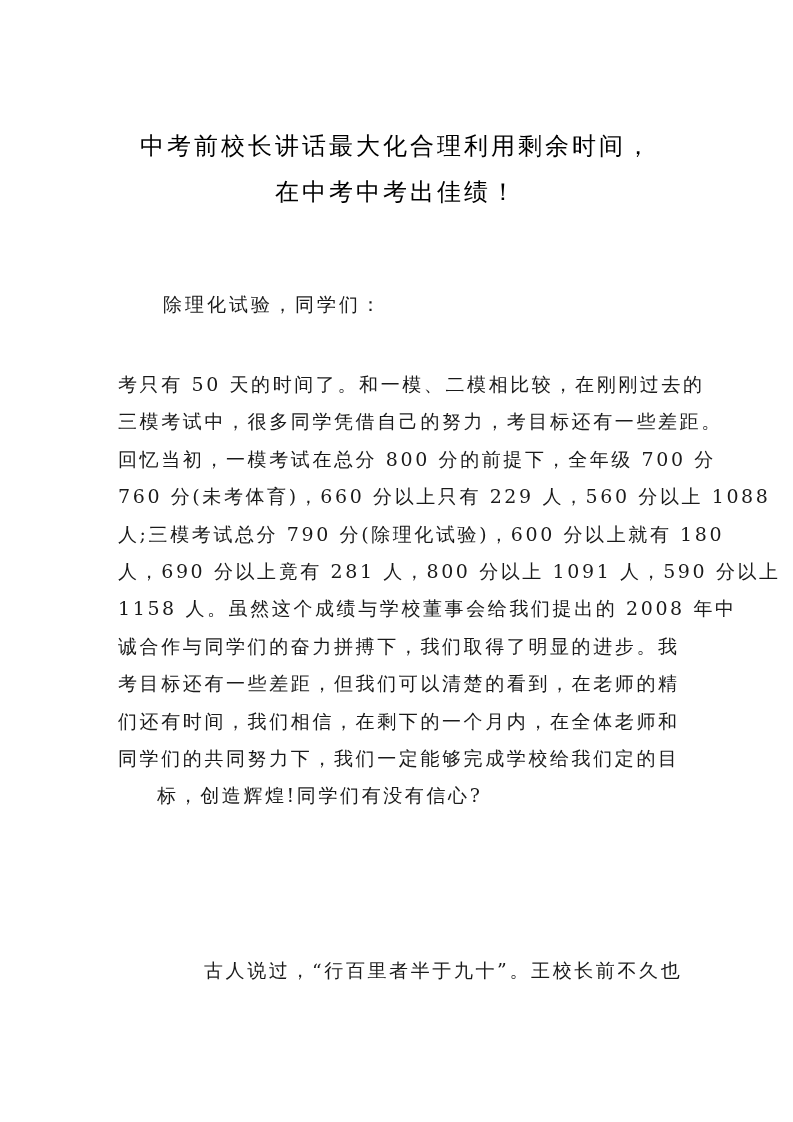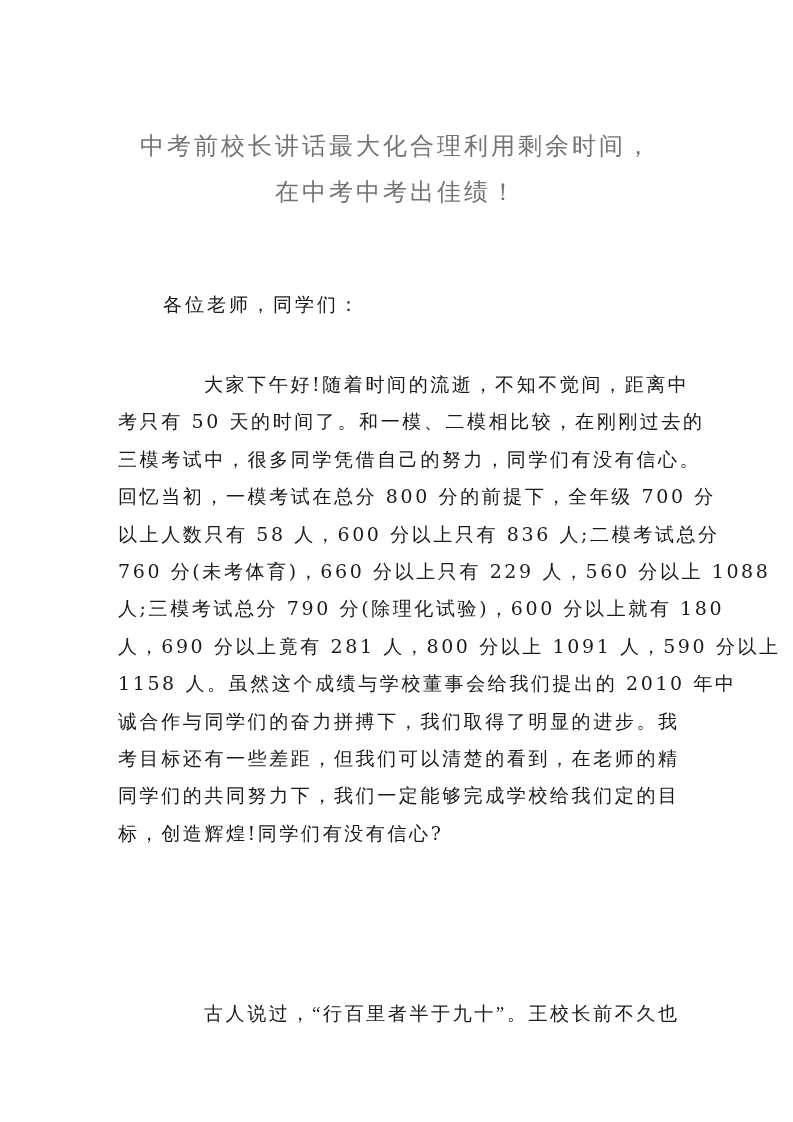--- a/index.html
+++ b/index.html
@@ -22,21 +22,21 @@
       height: 1122px;
       background: #ffffff;
     }
     .title-line {
       position: absolute;
       left: 0;
       width: 793px;
       text-align: center;
       font-size: 24px;
       letter-spacing: 3px;
-      color: #737373;
+      color: #000000;
       white-space: nowrap;
     }
     .title-1 { top: 130px; }
     .title-2 { top: 176px; }
     .salutation {
       position: absolute;
       left: 163px;
       top: 292px;
       font-size: 19px;
       letter-spacing: 3px;
@@ -48,76 +48,73 @@
       width: 560px;
     }
     .line {
       height: 37.4px;
       line-height: 37.4px;
       font-size: 19px;
       white-space: nowrap;
       display: flex;
       justify-content: space-between;
     }
-    .line.last { justify-content: flex-start; letter-spacing: 3.4px; }
+    .line.last { justify-content: flex-start; letter-spacing: 3.4px; margin-left: 39px; }
     .line.indent { padding-left: 86px; }
     .line-text {
       display: block;
       width: 100%;
       text-align: justify;
       text-align-last: justify;
       letter-spacing: 2.6px;
     }
     .line.last .line-text { text-align-last: left; }
     .p1 { top: 366px; }
-    .p2 { top: 995px; font-family: Liberation Serif, serif; }
+    .p2 { top: 952px; }
   </style>
 </head>
 <body>
 
 <div class="page">
 
   <div class="title-line title-1">中考前校长讲话最大化合理利用剩余时间，</div>
   <div class="title-line title-2">在中考中考出佳绩！</div>
 
-  <div class="salutation">各位老师，同学们：</div>
+  <div class="salutation">除理化试验，同学们：</div>
 
   <div class="para p1">
-    <div class="line indent">
-        <span class="line-text">大家下午好!随着时间的流逝，不知不觉间，距离中</span>
-      </div>
     <div class="line">
         <span class="line-text">考只有 50 天的时间了。和一模、二模相比较，在刚刚过去的</span>
       </div>
     <div class="line">
-        <span class="line-text">三模考试中，很多同学凭借自己的努力，同学们有没有信心。</span>
+        <span class="line-text">三模考试中，很多同学凭借自己的努力，考目标还有一些差距。</span>
       </div>
     <div class="line">
         <span class="line-text">回忆当初，一模考试在总分 800 分的前提下，全年级 700 分</span>
-      </div>
-    <div class="line">
-        <span class="line-text">以上人数只有 58 人，600 分以上只有 836 人;二模考试总分</span>
       </div>
     <div class="line">
         <span class="line-text">760 分(未考体育)，660 分以上只有 229 人，560 分以上 1088</span>
       </div>
     <div class="line">
         <span class="line-text">人;三模考试总分 790 分(除理化试验)，600 分以上就有 180</span>
       </div>
     <div class="line">
         <span class="line-text">人，690 分以上竟有 281 人，800 分以上 1091 人，590 分以上</span>
       </div>
     <div class="line">
-        <span class="line-text">1158 人。虽然这个成绩与学校董事会给我们提出的 2010 年中</span>
+        <span class="line-text">1158 人。虽然这个成绩与学校董事会给我们提出的 2008 年中</span>
       </div>
     <div class="line">
         <span class="line-text">诚合作与同学们的奋力拼搏下，我们取得了明显的进步。我</span>
       </div>
     <div class="line">
         <span class="line-text">考目标还有一些差距，但我们可以清楚的看到，在老师的精</span>
+      </div>
+    <div class="line">
+        <span class="line-text">们还有时间，我们相信，在剩下的一个月内，在全体老师和</span>
       </div>
     <div class="line">
         <span class="line-text">同学们的共同努力下，我们一定能够完成学校给我们定的目</span>
       </div>
     <div class="line last">
         <span class="line-text">标，创造辉煌!同学们有没有信心?</span>
       </div>
   </div>
 
   <div class="para p2">

